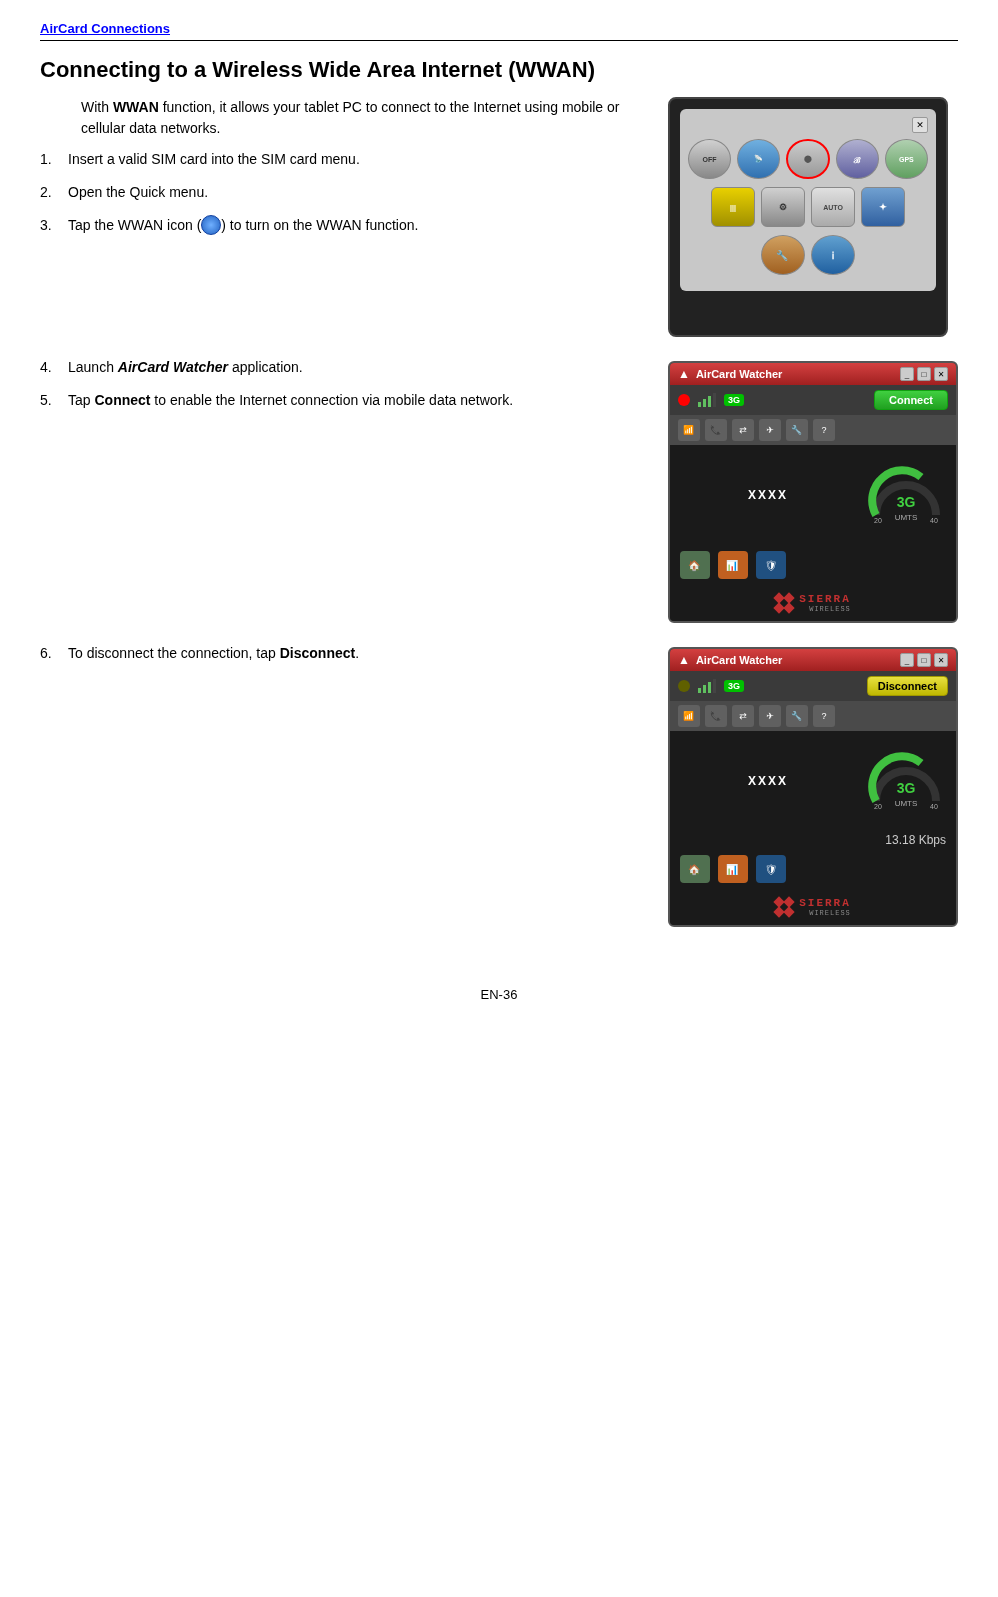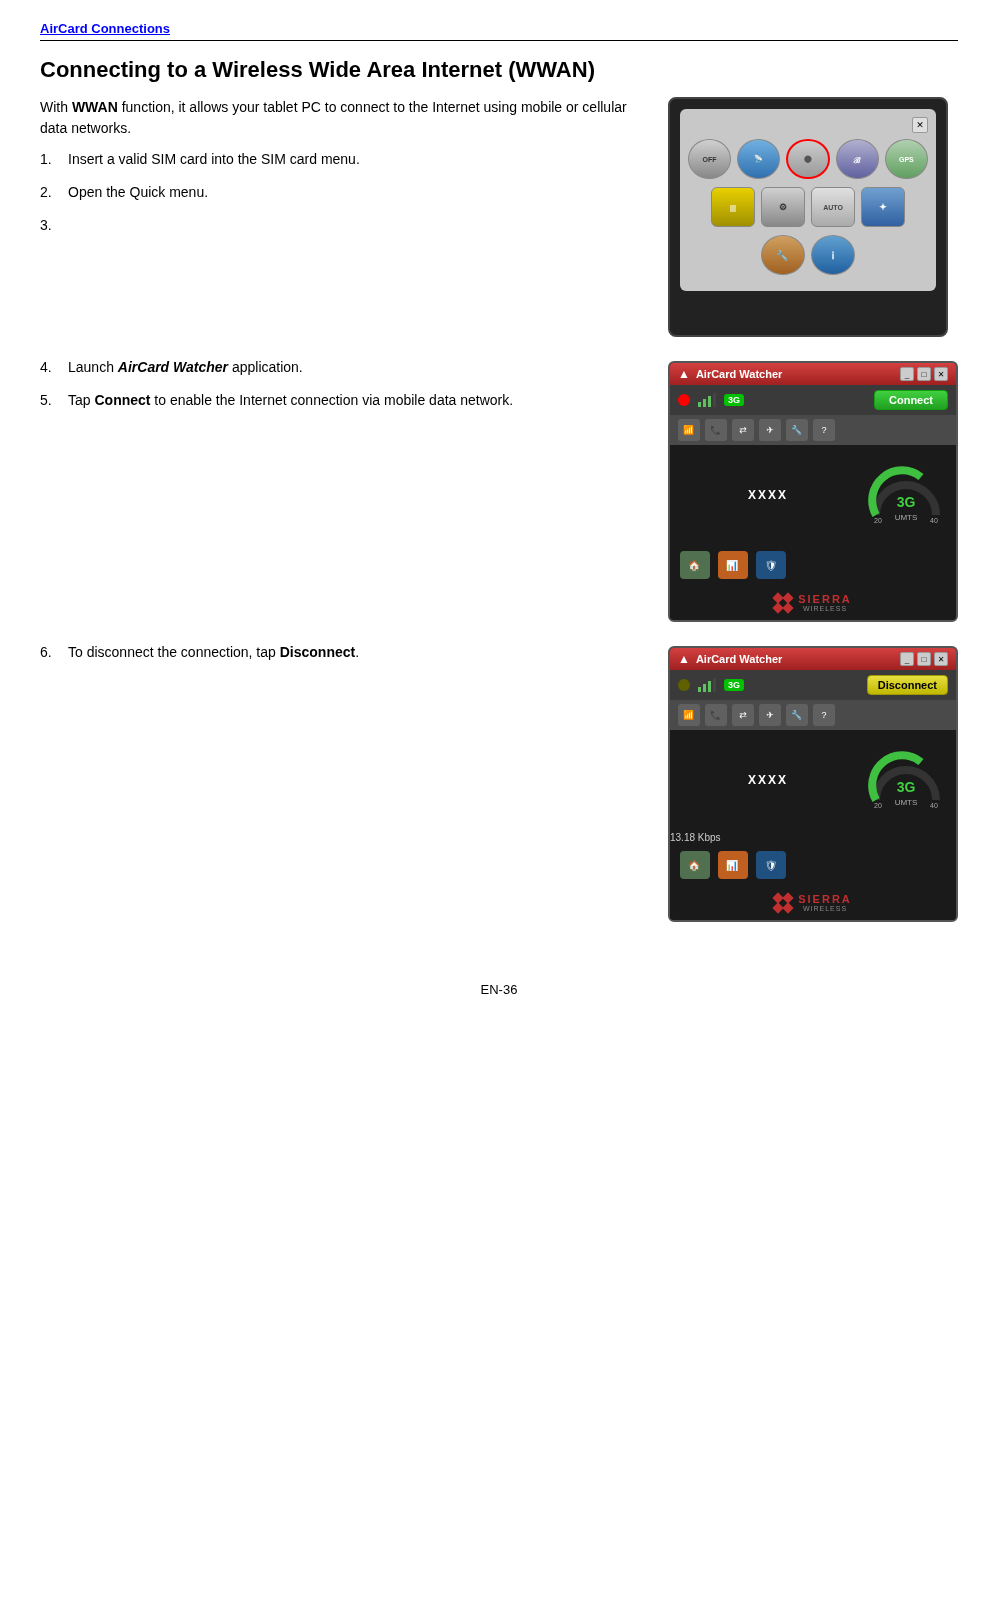--- a/index.html
+++ b/index.html
@@ -52,20 +52,21 @@
     }
 
     .image-col {
       flex-shrink: 0;
       width: 290px;
     }
 
     p.intro {
       margin-bottom: 10px;
       line-height: 1.5;
+      margin-left: 41px;
     }
 
     .steps-list {
       list-style: none;
       padding: 0;
       margin: 0;
     }
 
     .steps-list li {
       display: flex;
@@ -371,21 +372,22 @@
       color: #fff;
     }
 
     .ac-bi-green { background: #507050; }
     .ac-bi-orange { background: #c06020; }
     .ac-bi-blue { background: #205080; }
 
     .ac-sierra {
       background: #1a1a1a;
       padding: 8px;
-      text-align: center;
+      text-align: right;
+      font-family: Liberation Mono, monospace;
     }
 
     .sierra-logo {
       display: flex;
       align-items: center;
       justify-content: center;
       gap: 6px;
     }
 
     .sierra-diamond {
@@ -419,21 +421,22 @@
     }
 
     .sierra-sub {
       color: #888;
       font-size: 7px;
       letter-spacing: 1px;
     }
 
     .ac-speed-label {
       color: #ccc;
-      font-size: 10px;
+      font-size: 12px;
+      text-align: right;
       padding: 2px 10px 2px 0;
       background: #1a1a1a;
     }
 
     .page-footer {
       text-align: center;
       margin-top: 40px;
       font-size: 13px;
       color: #000;
     }
@@ -470,20 +473,21 @@
         <li>
           <span class="step-num">1.</span>
           <span>Insert a valid SIM card into the SIM card menu.</span>
         </li>
         <li>
           <span class="step-num">2.</span>
           <span>Open the Quick menu.</span>
         </li>
         <li>
           <span class="step-num">3.</span>
+          <span>Tap the WWAN icon (<span class="wwan-icon-inline"></span>) to turn on the WWAN function.</span>
         </li>
       </ol>
     </div>
     <div class="image-col">
 
       <div class="quick-menu-img">
         <div class="qm-inner">
 
           <div style="display:flex; justify-content:flex-end; margin-bottom:6px;">
             <div style="width:16px;height:16px;background:#e0e0e0;border:1px solid #999;font-size:9px;display:flex;align-items:center;justify-content:center;border-radius:2px;">✕</div>

